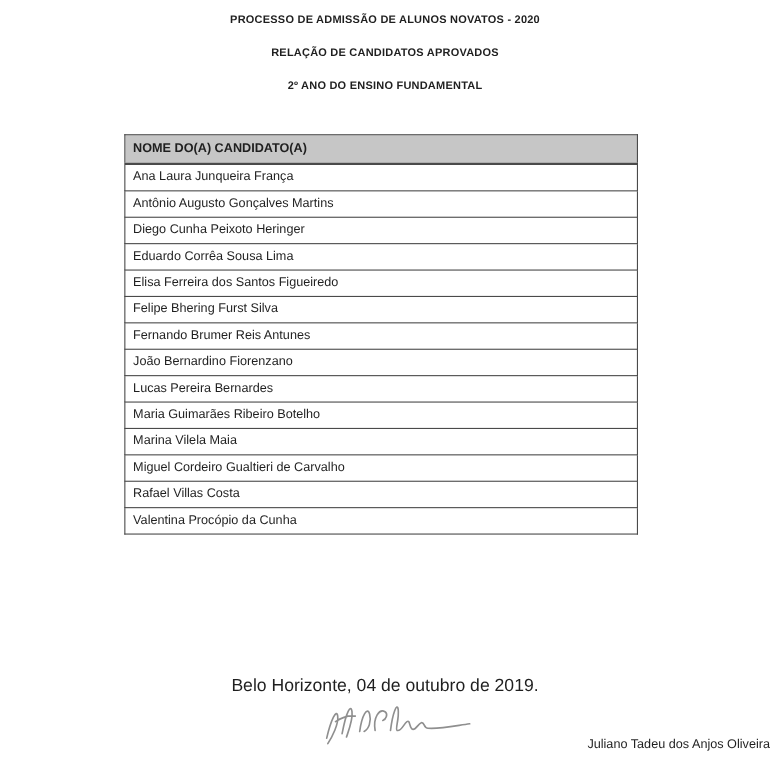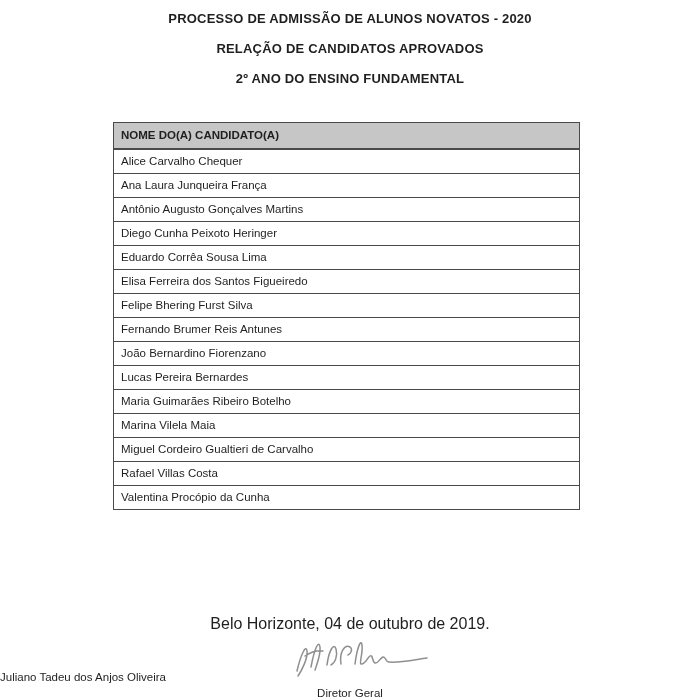--- a/index.html
+++ b/index.html
@@ -23,21 +23,21 @@
   }
   
   .title-block {
     position: absolute;
     top: 13px;
     left: 0;
     width: 700px;
     text-align: center;
   }
   .title-line {
-    font-size: 13px;
+    font-size: 10px;
     line-height: 12px;
     font-weight: bold;
     letter-spacing: 0.2px;
     margin: 0 0 18px 0;
   }
   
   .candidates-table {
     position: absolute;
     top: 122px;
     left: 113px;
@@ -77,21 +77,21 @@
     top: 634px;
     left: 287px;
     width: 150px;
     height: 44px;
   }
   .signer-name {
     position: absolute;
     top: 671px;
     left: 0;
     width: 700px;
-    text-align: left;
+    text-align: right;
     font-size: 11.5px;
     line-height: 13px;
   }
   .signer-role {
     position: absolute;
     top: 687px;
     left: 0;
     width: 700px;
     text-align: center;
     font-size: 11.5px;
@@ -110,23 +110,20 @@
   </div>
 
   <table class="candidates-table">
     <thead>
       <tr>
         <th>NOME DO(A) CANDIDATO(A)</th>
       </tr>
     </thead>
     <tbody>
 
-    <tr>
-        <td>Alice Carvalho Chequer</td>
-      </tr>
         <tr>
         <td>Ana Laura Junqueira França</td>
       </tr>
         <tr>
         <td>Antônio Augusto Gonçalves Martins</td>
       </tr>
         <tr>
         <td>Diego Cunha Peixoto Heringer</td>
       </tr>
         <tr>
@@ -176,15 +173,14 @@
                M54,30 C52,18 58,10 63,13 C66,15 64,20 61,21
                M68,30 C70,14 74,4 75,11 C76,20 72,29 74,30
                C78,31 80,24 83,22 C86,20 85,28 88,29
                C91,30 93,24 96,23 C99,22 98,28 102,28
                C112,29 126,26 140,24" stroke="#8f8f8f" fill="none" stroke-width="1.5" stroke-linecap="round" stroke-linejoin="round"></path>
     </svg>
   </div>
 
   <div class="signer-name">Juliano Tadeu dos Anjos Oliveira</div>
 
-  <div class="signer-role">Diretor Geral</div>
 
 </div>
 
 </body></html>

